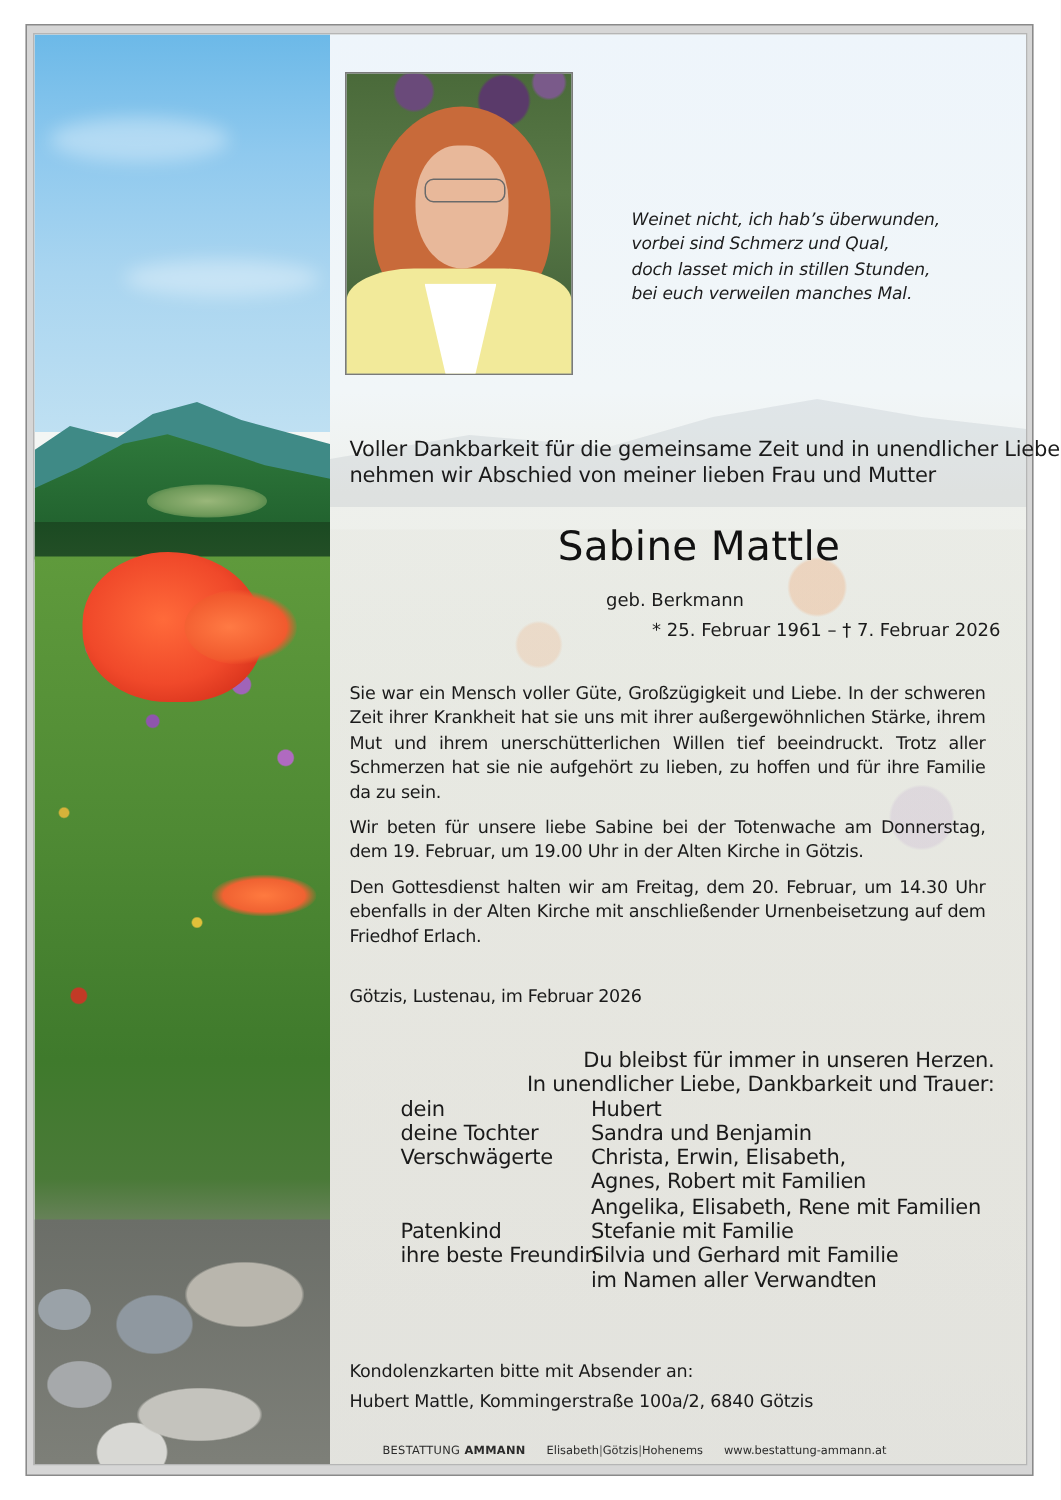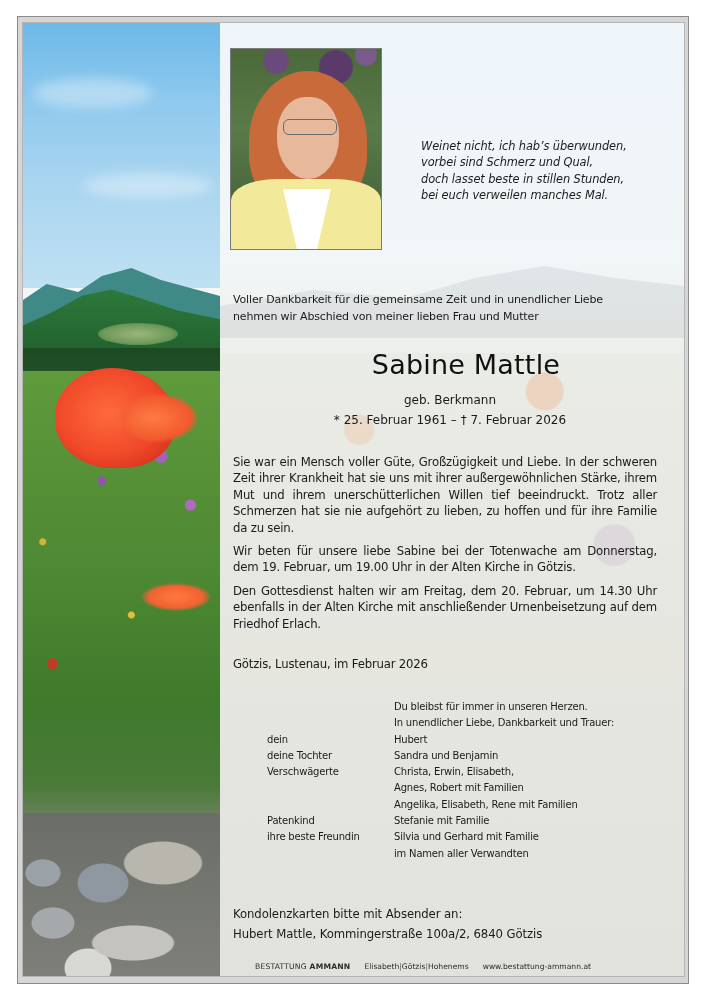--- a/index.html
+++ b/index.html
@@ -99,51 +99,51 @@
 
   .quote {
     position:absolute; left:421px; top:138px; width:240px;
     font-family:"DejaVu Sans", sans-serif; font-style:italic; font-size:11.4px; line-height:16.3px;
     color:#1c1c1c; letter-spacing:-0.1px;
   }
   .quote div { white-space:nowrap; }
 
   .intro {
     position:absolute; left:233px; top:292px; width:430px;
-    font-size:11px; line-height:16.5px; color:#1a1a1a; letter-spacing:-0.15px;
+    font-size:14px; line-height:16.5px; color:#1a1a1a; letter-spacing:-0.15px;
   }
   .intro div { white-space:nowrap; }
 
   .name {
     position:absolute; left:249px; top:349px; width:434px; text-align:center;
     font-size:27px; letter-spacing:0.2px; color:#111;
   }
   .maiden {
     position:absolute; left:233px; top:393px; width:434px; text-align:center;
     font-size:12px; color:#1a1a1a;
   }
   .dates {
-    position:absolute; left:233px; top:413px; width:434px; text-align:center;
+    position:absolute; left:233px; top:413px; width:434px; text-align:right;
     font-size:12px; color:#1a1a1a;
   }
 
   .body-text {
     position:absolute; left:233px; top:454px; width:424px;
     font-size:11.7px; line-height:16.4px; color:#1a1a1a; text-align:justify;
     letter-spacing:-0.2px;
   }
   .body-text p { margin:0 0 7px 0; }
 
   .place-date {
     position:absolute; left:233px; top:657px; font-size:11.7px; color:#1a1a1a; letter-spacing:-0.2px;
   }
 
   .mourners {
     position:absolute; left:233px; top:699px; width:430px;
-    font-size:10px; line-height:16.3px; color:#1a1a1a; letter-spacing:-0.2px;
+    font-size:14px; line-height:16.3px; color:#1a1a1a; letter-spacing:-0.2px;
   }
   .mrow { display:flex; }
   .mrow .rel { width:122px; text-align:left; padding-right:5px; white-space:nowrap;margin-left:34px; }
   .mrow .names { white-space:nowrap; }
 
   .condolence {
     position:absolute; left:233px; top:904px; font-size:11.7px; line-height:20px; color:#1a1a1a; letter-spacing:-0.1px;
   }
   .condolence div { white-space:nowrap; }
 
@@ -188,21 +188,21 @@
   <div class="hair"></div>
   <div class="sweater"></div>
   <div class="shirt"></div>
   <div class="face"></div>
   <div class="glasses"></div>
 </div>
 
 <div class="quote">
   <div>Weinet nicht, ich hab’s überwunden,</div>
   <div>vorbei sind Schmerz und Qual,</div>
-  <div>doch lasset beste in stillen Stunden,</div>
+  <div>doch lasset mich in stillen Stunden,</div>
   <div>bei euch verweilen manches Mal.</div>
 </div>
 
 <div class="intro">
   <div>Voller Dankbarkeit für die gemeinsame Zeit und in unendlicher Liebe</div>
   <div>nehmen wir Abschied von meiner lieben Frau und Mutter</div>
 </div>
 
 <div class="name">Sabine Mattle</div>
 <div class="maiden">geb. Berkmann</div>

